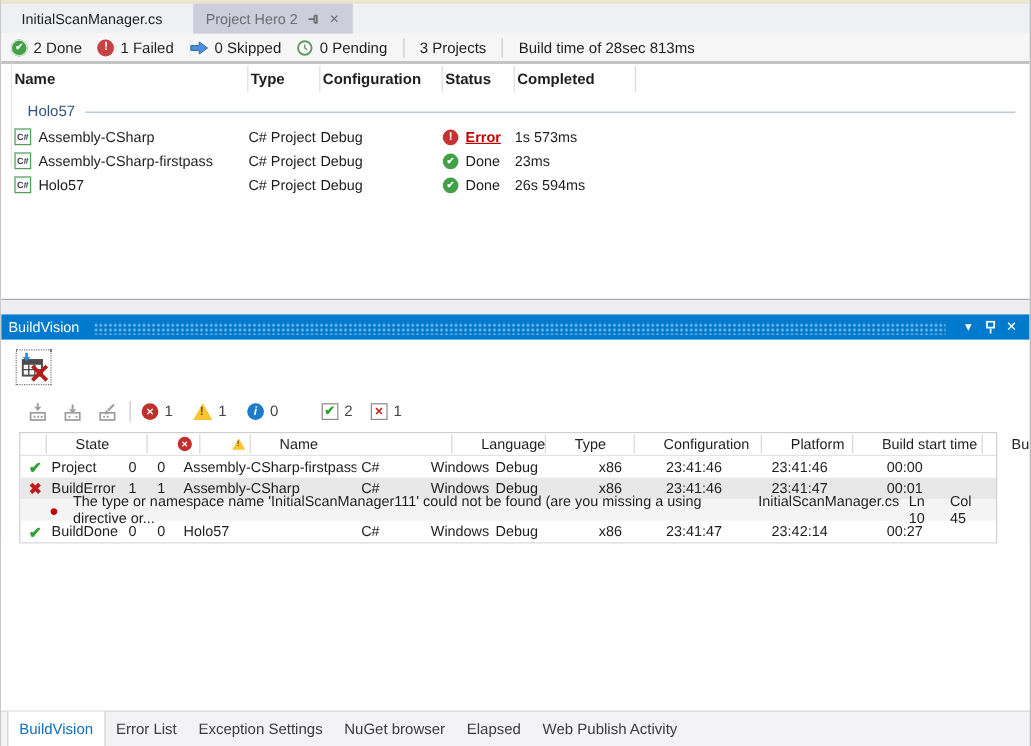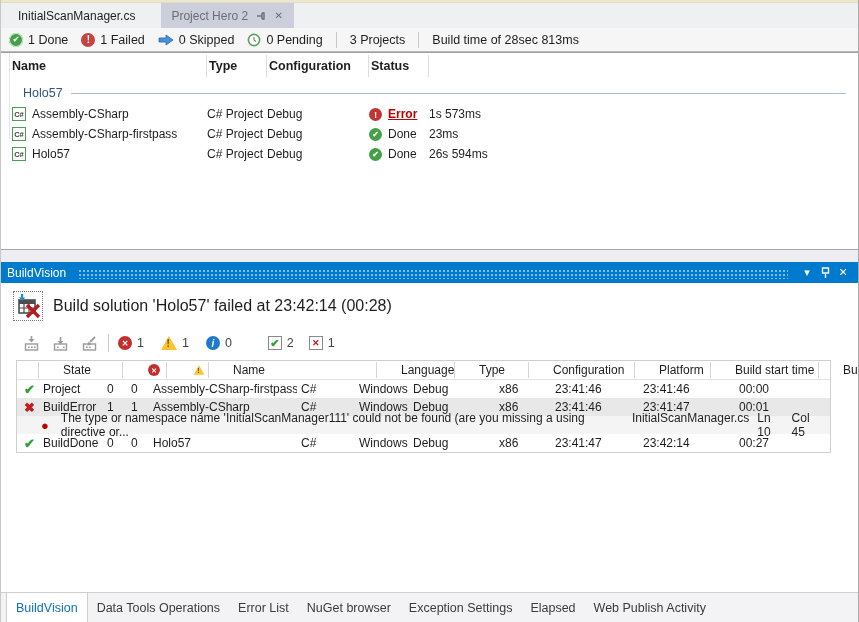--- a/index.html
+++ b/index.html
@@ -119,21 +119,21 @@
           </g>
         </svg>
     </span>
     <span class="tab-ico">✕</span>
   </div>
 </div>
 
 <div class="summary-bar">
   <div class="sum-item">
     <span class="circ green" style="font-size:8px;">✔</span>
-    <span>1 Done</span>
+    <span>2 Done</span>
   </div>
   <div class="sum-item">
     <span class="circ red">!</span>
     <span>1 Failed</span>
   </div>
   <div class="sum-item">
     <span style="display:inline-flex;">
       <svg width="16" height="12" viewBox="0 0 16 12">
           <path d="M1 4 h7 V1 l7 5 -7 5 V8 H1 z" fill="#4a90d9" stroke="#2a6bb0" stroke-width="0.8"></path>
         </svg>
@@ -154,20 +154,21 @@
   <div class="vsep"></div>
   <span>Build time of 28sec 813ms</span>
 </div>
 
 <div class="projects-panel">
   <div class="pgrid-header">
     <div>Name</div>
     <div>Type</div>
     <div>Configuration</div>
     <div>Status</div>
+    <div>Completed</div>
     <div></div>
   </div>
   <div class="group-row">
     <span>Holo57</span>
     <span class="group-line"></span>
   </div>
 
   <div class="prow">
     <div class="pname">
       <span class="cs-icon">C#</span>
@@ -232,21 +233,20 @@
   <div class="bv-message">
     <span class="bigicon-wrap">
       <svg width="26" height="26" viewBox="0 0 26 26">
         <rect x="4" y="7" width="16" height="13" fill="#fff" stroke="#4d4d4d" stroke-width="1.6"></rect>
         <rect x="4" y="7" width="16" height="4" fill="#4d4d4d"></rect>
         <path d="M9 11 v9 M14 11 v9 M4 15 h16" stroke="#4d4d4d" stroke-width="1.2"></path>
         <path d="M8 1 v4 h2.4 l-3.6 4 -3.6-4 H5.6 V1 z" fill="#1e8bd8" transform="translate(1,0) scale(0.9)"></path>
         <path d="M12 12 L24 24 M24 12 L12 24" stroke="#b71c1c" stroke-width="3.2"></path>
       </svg>
     </span>
-    <span class="bv-message-text">Build solution 'Holo57' failed at 23:42:14 (00:28)</span>
   </div>
 
   <div class="bv-toolbar">
     <span class="tb-btn">
       <svg width="17" height="17" viewBox="0 0 17 17">
           <g stroke="#9b9b9b" fill="#9b9b9b">
             <path d="M8.5 1 v3" stroke-width="1.6" fill="none"></path>
             <path d="M5.5 4 h6 l-3 3.4 z" stroke="none"></path>
             <rect x="2.5" y="9" width="12" height="6" fill="none" stroke-width="1.4"></rect>
             <rect x="5" y="11.5" width="1.6" height="1.6" stroke="none"></rect>
@@ -383,19 +383,18 @@
       <div>00:27</div>
       <div></div>
     </div>
   </div>
 
   <div class="bv-fill"></div>
 </div>
 
 <div class="bottom-tabs">
   <div class="btab active">BuildVision</div>
-  <div class="btab">Data Tools Operations</div>
   <div class="btab">Error List</div>
+  <div class="btab">Exception Settings</div>
   <div class="btab">NuGet browser</div>
-  <div class="btab">Exception Settings</div>
   <div class="btab">Elapsed</div>
   <div class="btab">Web Publish Activity</div>
 </div>
 
 </body></html>

